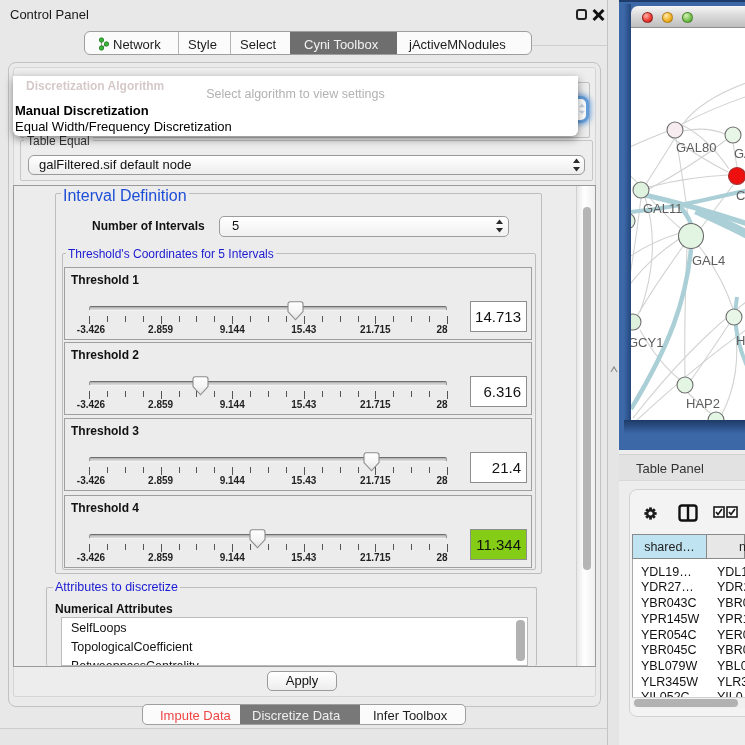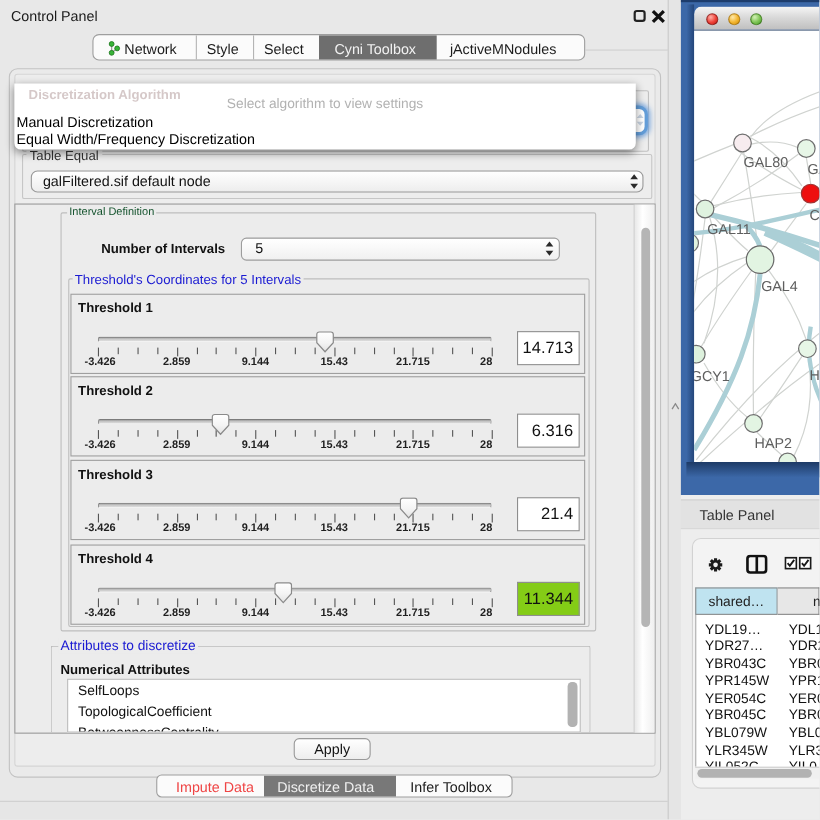--- a/index.html
+++ b/index.html
@@ -54,21 +54,21 @@
 <path d="M4.5,0.5 L8,5 L1,5 Z" fill="#2a2a2a"></path>
     <path d="M4.5,13.5 L8,9 L1,9 Z" fill="#2a2a2a"></path>
   </svg>
 
 <div class="abs" style="left:13px;top:185px;width:583px;height:482px;background:#ececec;border:1px solid #9a9a9a"></div>
 
 <div class="abs" style="left:576px;top:186px;width:19px;height:480px;background:linear-gradient(90deg,#e8e8e8,#ffffff 40%,#efefef);border-left:1px solid #d0d0d0"></div>
 <div class="abs" style="left:583px;top:207px;width:8px;height:363px;background:#b5b5b5;border-radius:4px"></div>
 
 <div class="abs" style="left:55px;top:193px;width:487px;height:381px;border:1px solid #bdbdbd;border-radius:2px"></div>
-<div class="abs" style="left:61px;top:187px;font-size:10px;color:#14532d;background:#ececec;padding:0 2px">Interval Definition</div>
+<div class="abs" style="left:61px;top:187px;font-size:16px;color:#1d4ed8;background:#ececec;padding:0 2px">Interval Definition</div>
 
 <div class="abs" style="left:92px;top:219px;font-size:12px;font-weight:bold;color:#111">Number of Intervals</div>
 <div class="abs" style="left:219px;top:216px;width:290px;height:21px;background:linear-gradient(#ffffff,#f0f0f0);border:1px solid #9d9d9d;border-radius:5px"></div>
 <div class="abs" style="left:232px;top:218px;font-size:13px;color:#111">5</div>
 <svg style="position:absolute;left:495px;top:219px" width="9" height="14" viewBox="0 0 9 14">
 <path d="M4.5,0.5 L8,5 L1,5 Z" fill="#2a2a2a"></path>
     <path d="M4.5,13.5 L8,9 L1,9 Z" fill="#2a2a2a"></path>
   </svg>
 
 <div class="abs" style="left:62px;top:253px;width:474px;height:317px;border:1px solid #bdbdbd;border-radius:2px"></div>
@@ -383,13 +383,13 @@
 <div style="position:absolute;left:641px;top:674.7px;font-size:12.5px;color:#111">YLR345W</div>
 <div style="position:absolute;left:717px;top:674.7px;font-size:12.5px;color:#111">YLR3</div>
 <div style="position:absolute;left:641px;top:690.4px;font-size:12.5px;color:#111">YIL052C</div>
 <div style="position:absolute;left:717px;top:690.4px;font-size:12.5px;color:#111">YIL0</div>
 <div class="abs" style="left:632px;top:697px;width:113px;height:11px;background:#f0f0f0;border-top:1px solid #cfcfcf"></div>
 <div class="abs" style="left:634px;top:698.5px;width:104px;height:8px;background:#b2b2b2;border-radius:4px"></div>
 
 <div class="abs" style="left:13px;top:76px;width:565px;height:60px;background:#ffffff;border-radius:0 0 6px 6px;box-shadow:0 3px 8px rgba(0,0,0,0.45)"></div>
 <div class="abs" style="left:26px;top:79px;font-size:12px;font-weight:bold;color:rgba(125,85,85,0.32)">Discretization Algorithm</div>
 <div class="abs" style="left:13px;top:87px;width:565px;text-align:center;font-size:12.5px;color:#b2b2b2">Select algorithm to view settings</div>
-<div class="abs" style="left:15px;top:103px;font-size:13px;font-weight:normal;color:#000">Manual Discretization</div>
+<div class="abs" style="left:15px;top:103px;font-size:13px;font-weight:bold;color:#000">Manual Discretization</div>
 <div class="abs" style="left:15px;top:119px;font-size:13px;color:#000">Equal Width/Frequency Discretization</div>
 </body></html>

